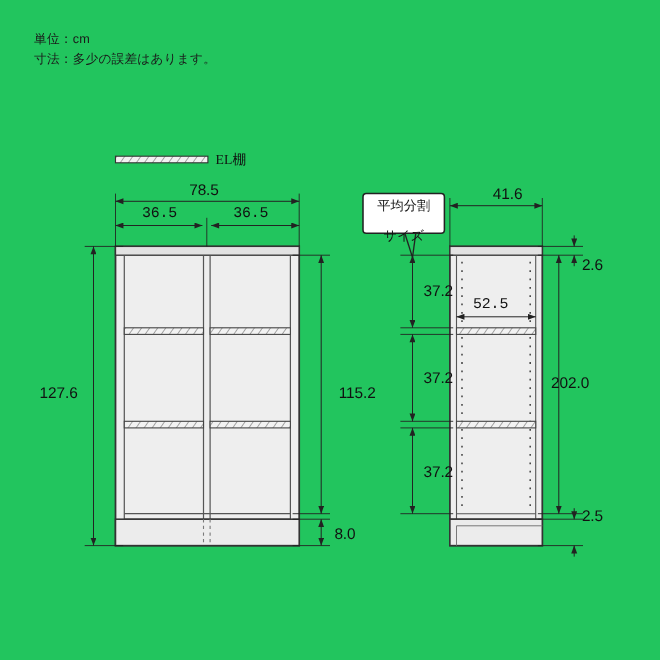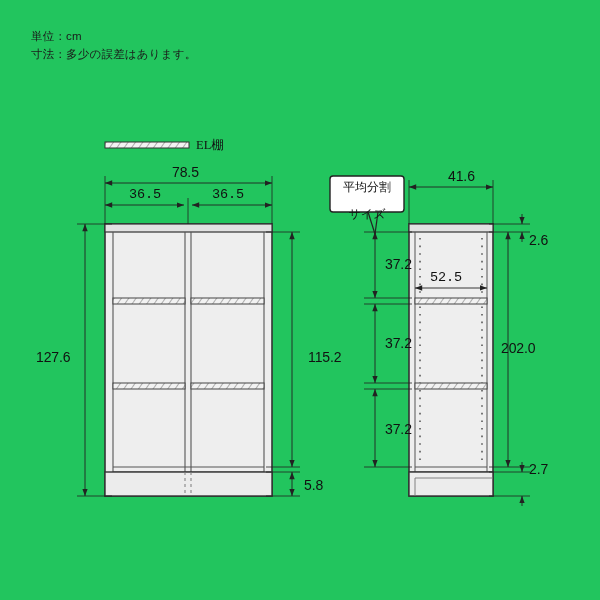--- a/index.html
+++ b/index.html
@@ -208,24 +208,24 @@
   <div class="legend-label" style="left:196px; top:137px;">EL棚</div>
 
   <div class="callout-text" style="left:336px; top:180px; width:62px;">平均分割</div>
   <div class="callout-text" style="left:336px; top:194px; width:62px;margin-top:13px;">サイズ</div>
 
   <div class="dim-label" style="left:172px; top:164px;">78.5</div>
   <div class="dim-label small" style="left:129px; top:187px;">36.5</div>
   <div class="dim-label small" style="left:212px; top:187px;">36.5</div>
   <div class="dim-label" style="left:36px; top:349px;">127.6</div>
   <div class="dim-label" style="left:272px; top:349px;margin-left:36px;">115.2</div>
-  <div class="dim-label" style="left:304px; top:477px;">5.8</div>
+  <div class="dim-label" style="left:304px; top:477px;">8.0</div>
 
   <div class="dim-label" style="left:448px; top:168px;">41.6</div>
   <div class="dim-label small" style="left:430px; top:270px;">52.5</div>
   <div class="dim-label" style="left:529px; top:232px;">2.6</div>
   <div class="dim-label" style="left:385px; top:256px;">37.2</div>
   <div class="dim-label" style="left:385px; top:335px;">37.2</div>
   <div class="dim-label" style="left:385px; top:421px;">37.2</div>
   <div class="dim-label" style="left:501px; top:340px;">202.0</div>
-  <div class="dim-label" style="left:529px; top:461px;">2.7</div>
+  <div class="dim-label" style="left:529px; top:461px;">2.5</div>
 
 </div>
 
 </body></html>

